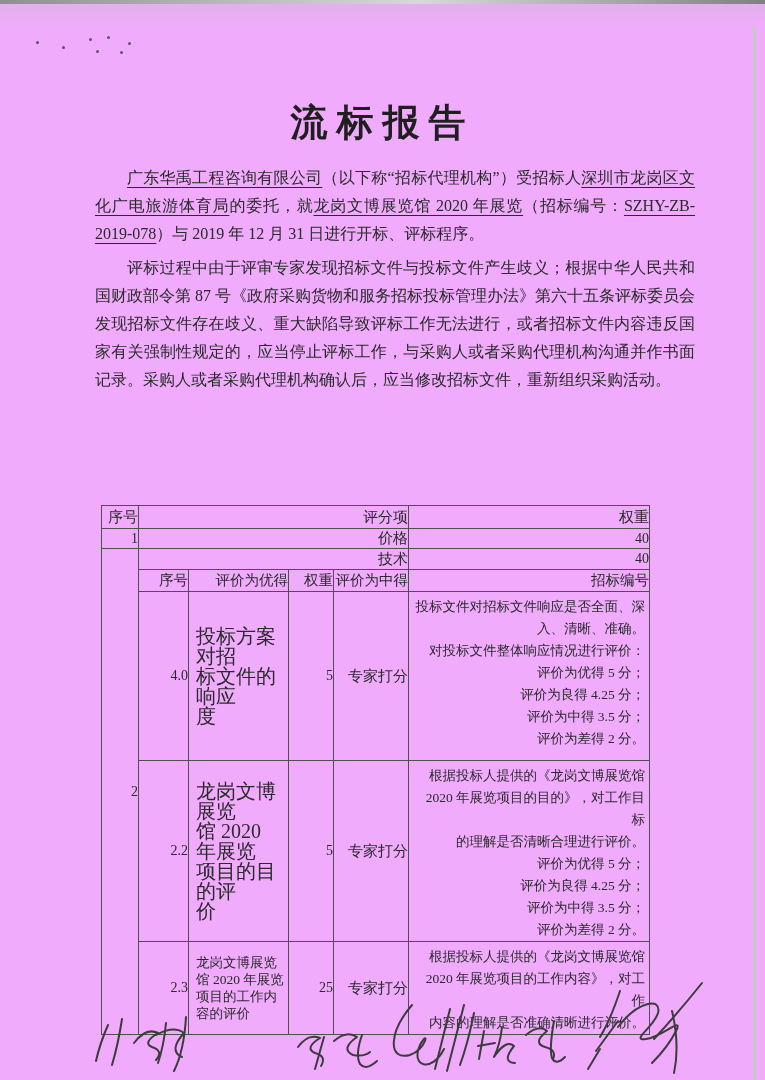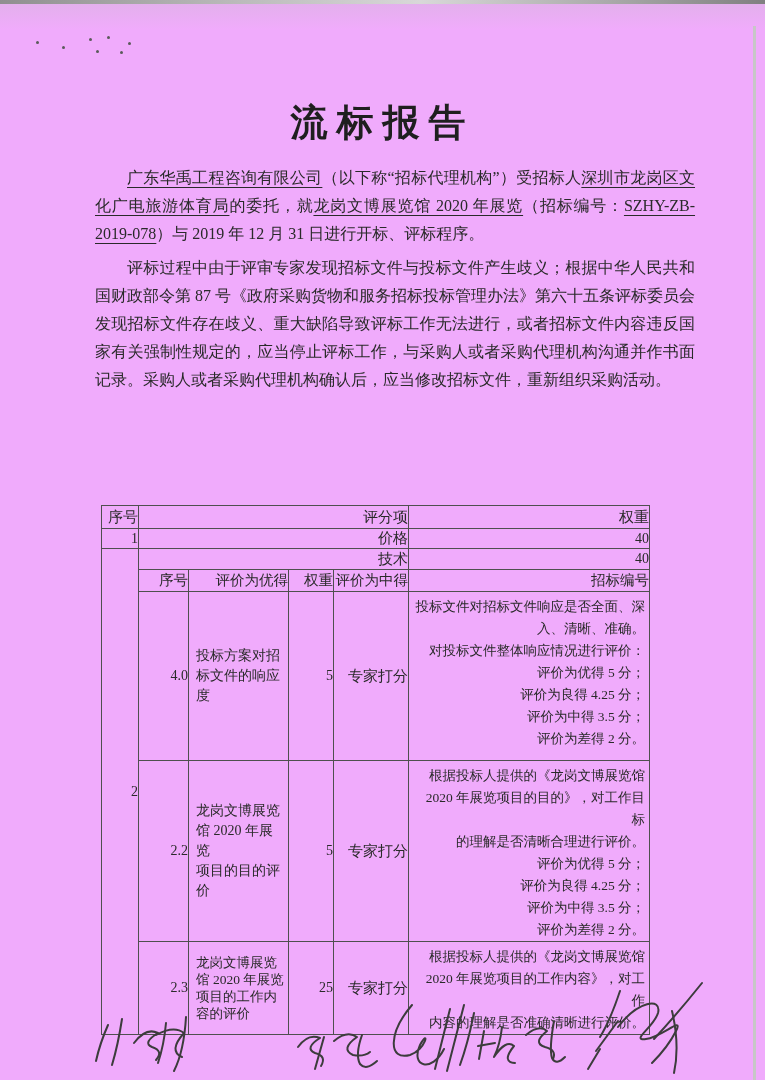--- a/index.html
+++ b/index.html
@@ -37,21 +37,21 @@
     font-size:15px;color:#2a2a2a;
   }
   .score-table td{border:1.5px solid #4f4f4f;text-align:right;vertical-align:middle;padding:0;}
   .r-a td{height:22px;}
   .r-b td{height:19px;}
   .r-c td{height:20px;margin-top:18px;}
   .r-d td{height:21px;font-size:14.5px;}
   .r-e .cell{height:164px;}
   .r-f .cell{height:166px;}
   .r-g .cell{height:69px;}
-  td.fact{white-space:pre-line;text-align:left;padding:2px 4px 2px 7px;font-size:14px;line-height:20px;}
+  td.fact{white-space:pre-line;text-align:left;padding:2px 4px 2px 7px;font-size:20px;line-height:20px;}
   .r-g td.fact{line-height:17px;font-size:13.5px;}
   td.crit{white-space:pre-line;text-align:right;vertical-align:top;
     padding:4px 4px 0 5px;font-size:13.5px;line-height:22px;}
   td.num{font-size:14px;}
 
   
   .sig-layer{position:absolute;left:60px;top:955px;width:700px;height:125px;}
   .sig-layer svg{display:block;width:700px;height:125px;}
   .sig-layer path{fill:none;stroke:#3c3c3c;stroke-width:2;stroke-linecap:round;stroke-linejoin:round;}
 </style>

